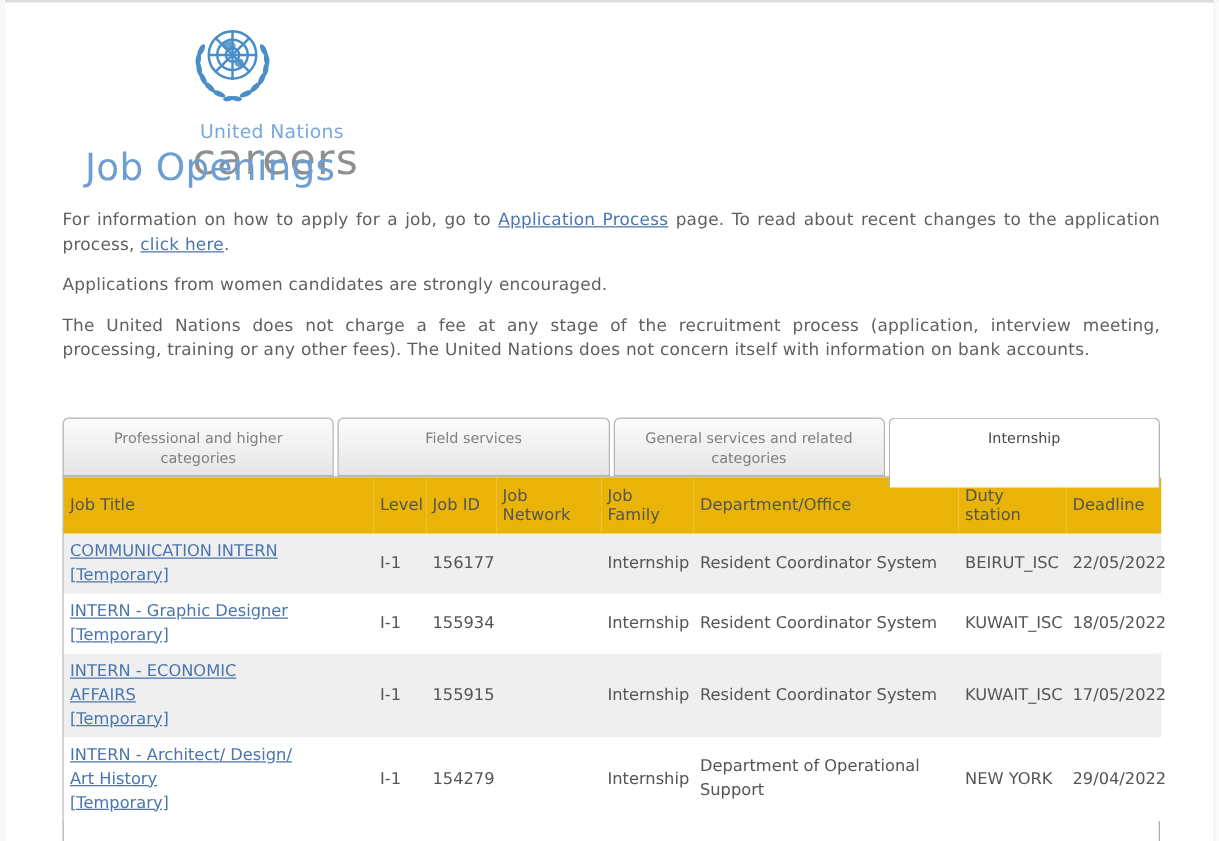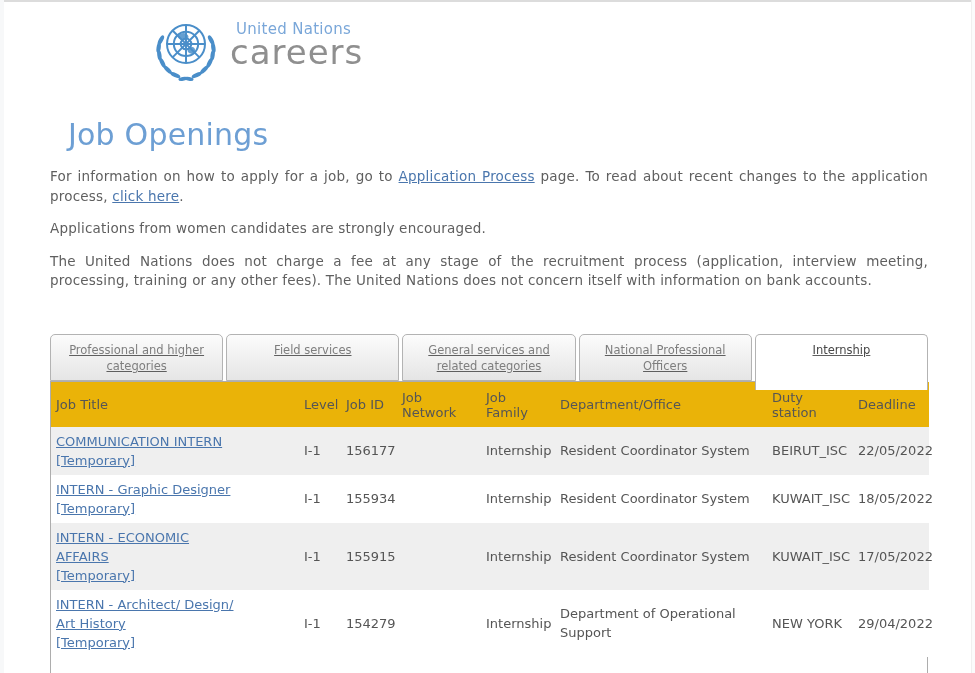--- a/index.html
+++ b/index.html
@@ -8,35 +8,35 @@
     font-family: "DejaVu Sans", "Liberation Sans", sans-serif;
     color: var(--body-text, #5f5f5f);
     position: relative;
   }
   .top-rule { height: 2px; background: #dcdcdc; width: 100%; }
   .edge-left { position: absolute; left: 0; top: 0; bottom: 0; width: 4px; background: #f7f8f9; }
   .edge-right { position: absolute; right: 0; top: 0; bottom: 0; width: 4px; background: #fbfbfc; border-left: 1px solid #f0f0f0; }
   .content { width: 878px; margin-left: 50px; position: relative; }
 
   
-  .logo-row { margin-top: 12px; margin-left: 98px; display: flex; align-items: flex-start; height: 72px; }
+  .logo-row { margin-top: 12px; margin-left: 98px; display: flex; align-items: flex-start; height: 72px; flex-direction: column; }
   .logo-text { margin-left: 6px; margin-top: 8px; line-height: 1; }
   .logo-un { color: #7aa7d9; font-size: 15px; letter-spacing: 0.3px; margin-left: 6px; }
   .logo-careers { color: #8f8f8f; font-size: 34px; letter-spacing: 1px; line-height: 0.92; font-weight: 400; }
 
   
   h1.page-title { margin-top: 31px; font-size: 30px; font-weight: 500; color: var(--heading-blue, #6d9fd4); letter-spacing: 0.2px; margin-left: 18px; }
   .intro p { font-size: 13.5px; line-height: 19.5px; text-align: justify; letter-spacing: 0.2px; }
   .intro .p1 { margin-top: 15px; }
   .intro .p2 { margin-top: 13px; }
   .intro .p3 { margin-top: 13px; }
   a.text-link { color: var(--link-blue, #4a76ad); text-decoration: underline; cursor: pointer; }
 
   
-  .tabstrip { margin-top: 43px; display: flex; gap: 3px; height: 47px; position: relative; z-index: 2; text-decoration: underline; }
+  .tabstrip { margin-top: 43px; display: flex; gap: 3px; height: 47px; position: relative; z-index: 2; }
   .tab {
     flex: 1 1 0; height: 47px; border: 1px solid #b3b3b3; border-radius: 5px 5px 0 0;
     background: linear-gradient(#fcfcfc, #e5e5e5);
     font-size: 11.5px; color: #7e7e7e; text-align: center; padding: 7px 14px 0 14px;
     line-height: 1.4; cursor: pointer;
   }
   .tab.active {
     background: #ffffff; height: 56px; margin-bottom: -9px; border-bottom: none;
     color: #474747; position: relative; z-index: 3;
   }
@@ -111,21 +111,20 @@
   </div>
 
   <div class="tabstrip">
 
       <div class="tab">Professional and higher categories</div>
 
       <div class="tab">Field services</div>
 
       <div class="tab">General services and related categories</div>
 
-      <div class="tab">National Professional Officers</div>
 
       <div class="tab active">Internship</div>
 
   </div>
 
   <div class="panel">
     <table class="jobs">
       <colgroup>
         <col class="c-title">
           <col class="c-level">

